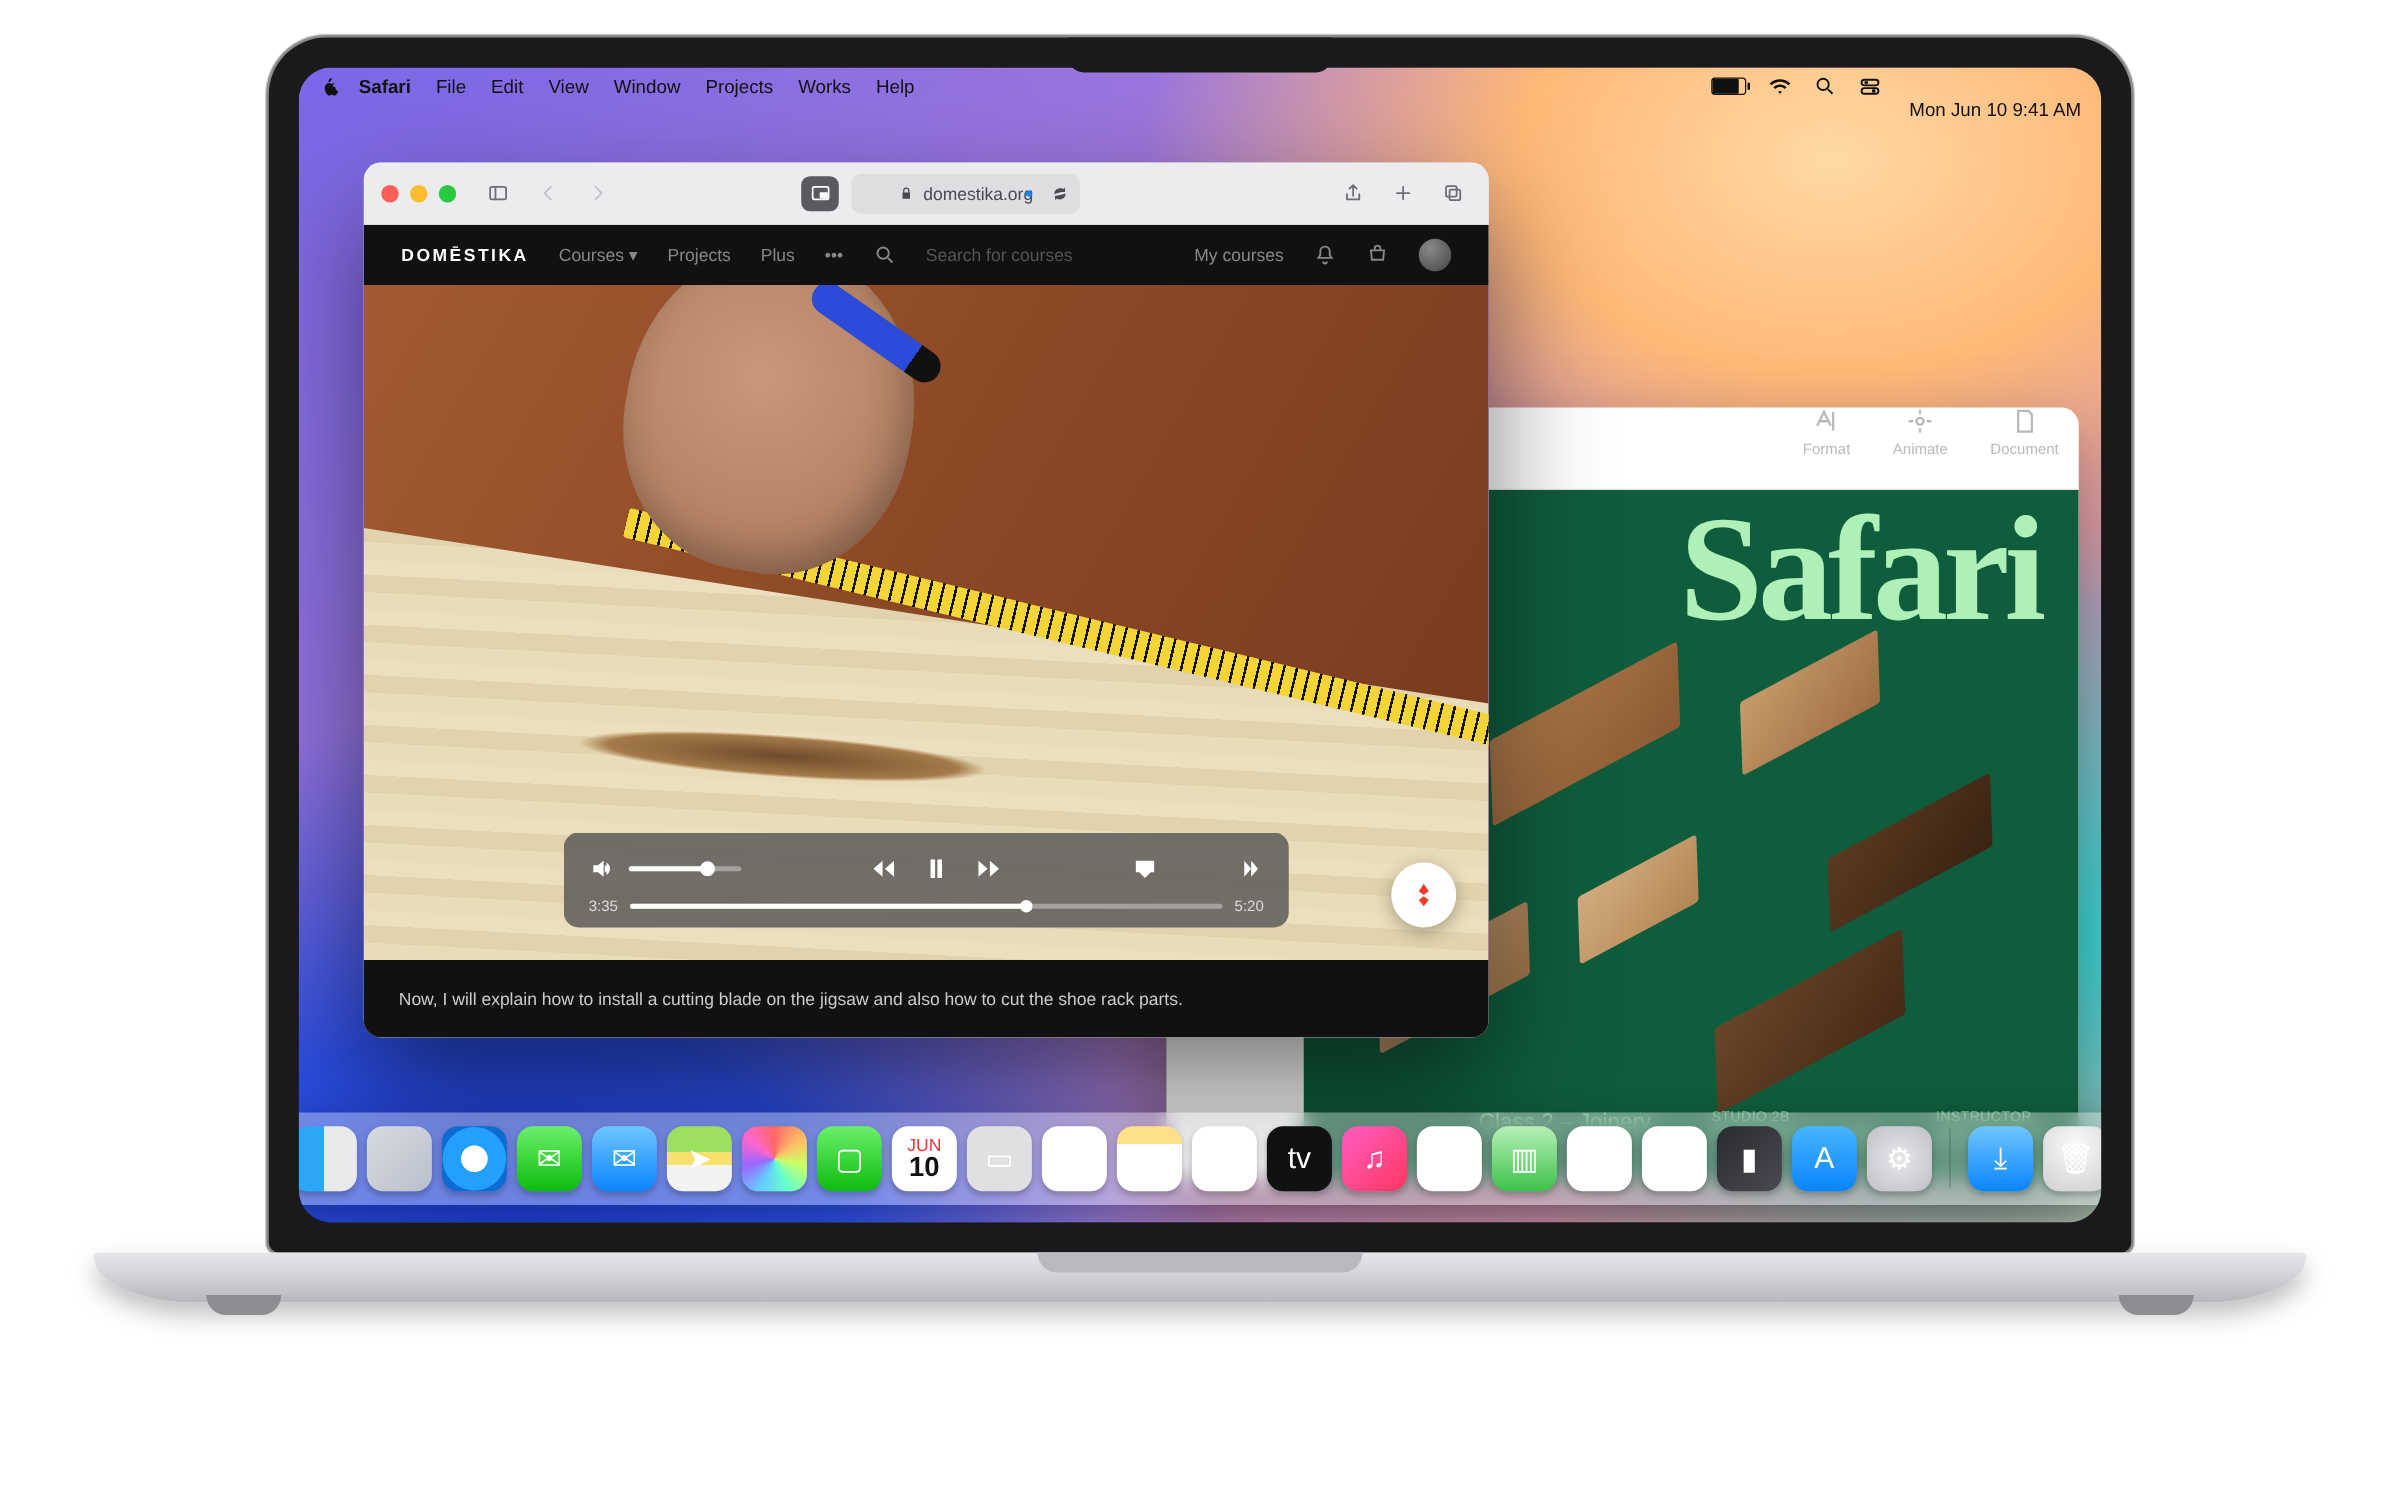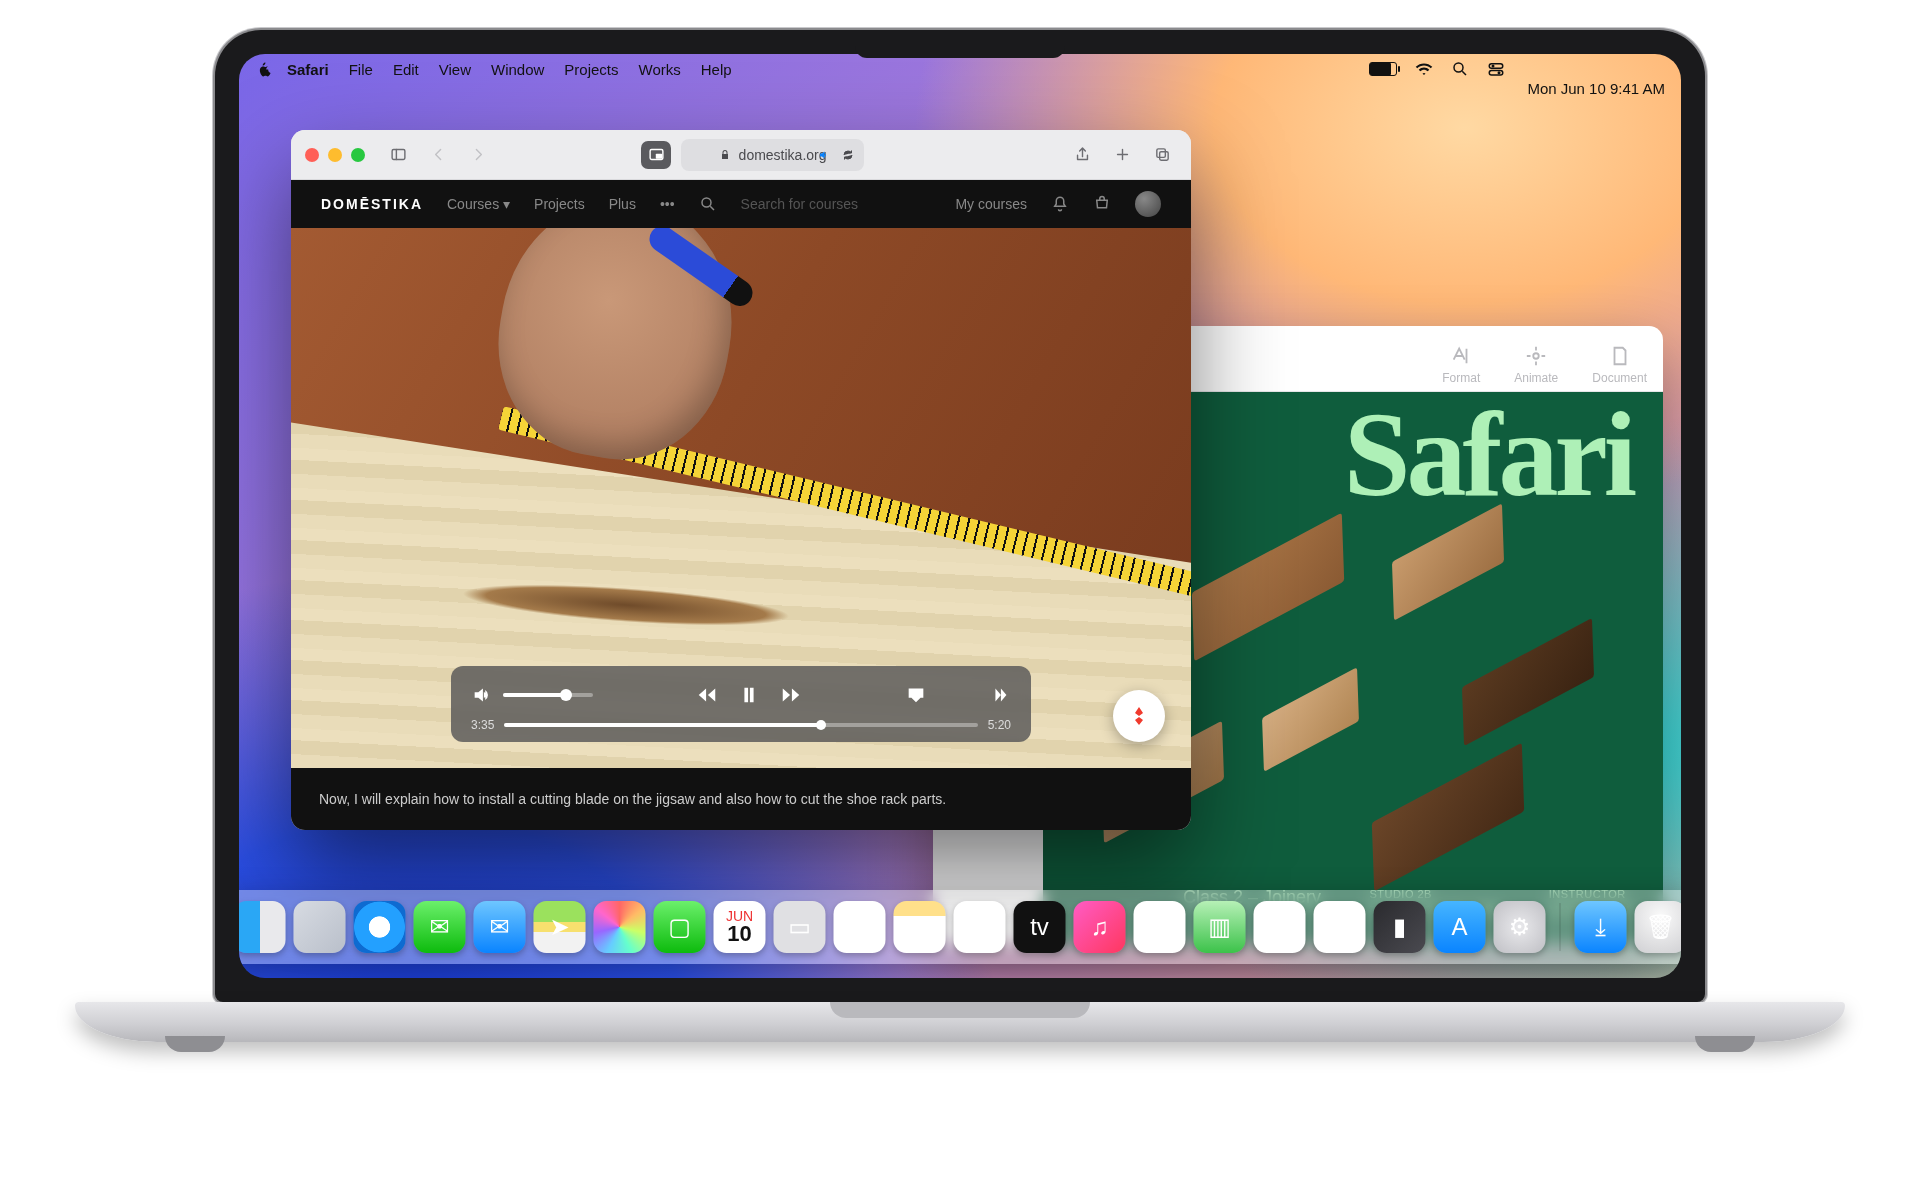--- a/index.html
+++ b/index.html
@@ -41,21 +41,21 @@
   .statusico{display:flex;align-items:center;gap:18px;}
   .statusico svg{width:18px;height:18px;fill:#111;}
   .battery{width:28px;height:14px;border:1.6px solid #111;border-radius:3px;position:relative;}
   .battery::after{content:"";position:absolute;right:-4px;top:3px;width:2.5px;height:6px;background:#111;border-radius:1px;}
   .battery i{display:block;width:80%;height:100%;background:#111;border-radius:1px;}
   .clock{font-size:15px;font-weight:500;margin-left:4px;margin-top:38px;}
 
   
   .bgwin{position:absolute;right:18px;top:272px;width:730px;height:618px;border-radius:14px;overflow:hidden;
          background:#fff;box-shadow:0 25px 60px rgba(0,0,0,.35);}
-  .bgwin .tb{height:66px;border-bottom:1px solid #e6e6e8;display:flex;align-items:flex-end;padding:0 16px 6px;
+  .bgwin .tb{height:66px;border-bottom:1px solid #e6e6e8;display:flex;align-items:flex-start;padding:0 16px 6px;
              gap:34px;color:#b9b9bd;font-size:12px;}
   .bgwin .tb .grp{display:flex;flex-direction:column;align-items:center;gap:4px;}
   .bgwin .tb svg{width:22px;height:22px;fill:none;stroke:#b9b9bd;stroke-width:2;}
   .poster{position:relative;height:552px;background:#0f5d3d;}
   .poster .thumbs{position:absolute;left:0;top:0;bottom:0;width:110px;background:#f4f4f5;
                   display:flex;flex-direction:column;gap:10px;padding:12px 10px;}
   .poster .thumbs div{height:60px;background:#1a6a48;border-radius:6px;}
   .poster .thumbs div:nth-child(1){background:#1a6a48 linear-gradient(#8b5a2b22,#8b5a2b22);}
   .poster .thumbs div:nth-child(3){background:#c7a57a;}
   .poster .art{position:absolute;left:110px;right:0;top:0;bottom:0;overflow:hidden;}

